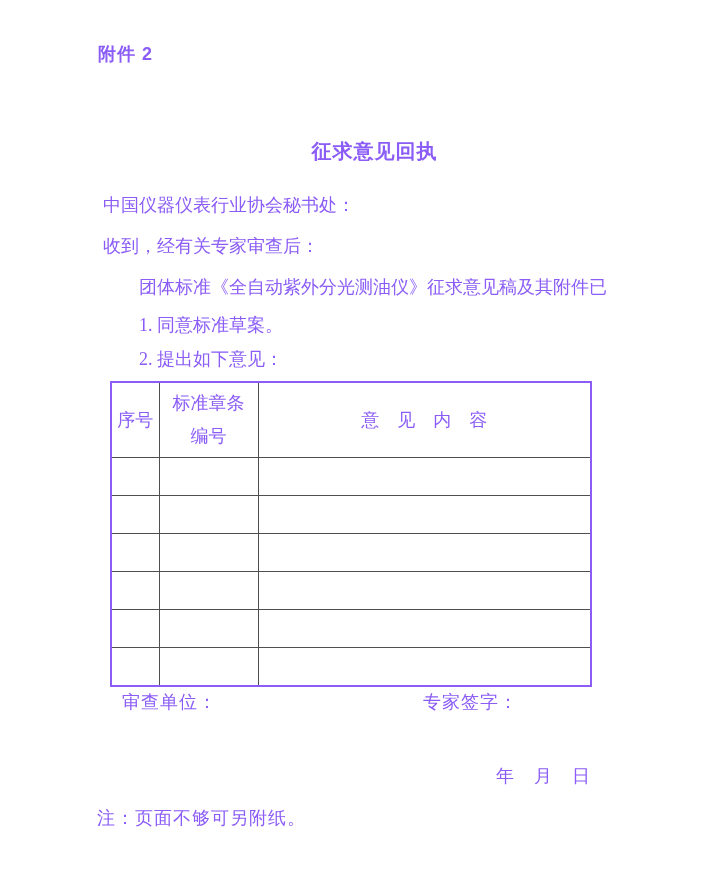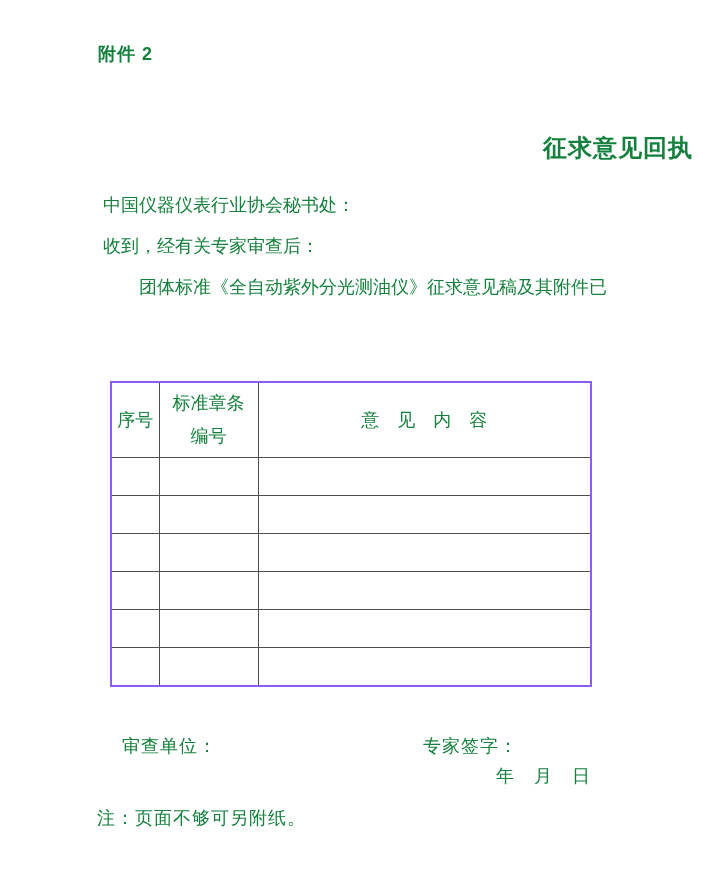--- a/index.html
+++ b/index.html
@@ -1,44 +1,44 @@
 <!DOCTYPE html>
 <html><head>
 <meta charset="utf-8">
 <style>
   html, body { margin: 0; padding: 0; background: #ffffff; }
   .page {
     position: relative;
     width: 703px;
     height: 881px;
     background: #ffffff;
-    color: #15803d;
+    color: #8b5cf6;
     font-family: "Liberation Serif", "DejaVu Serif", serif;
     overflow: hidden;
   }
   .attachment-label {
     position: absolute;
     left: 98px;
     top: 42px;
     font-family: "Liberation Sans", "DejaVu Sans", sans-serif;
     font-weight: bold;
     font-size: 18px;
     letter-spacing: 1px;
   }
   .doc-title {
     position: absolute;
     left: 0;
     right: 0;
     top: 122px;
-    margin: 10px;
-    text-align: right;
+    margin: 16px;
+    text-align: center;
     text-indent: 46px; 
     font-family: "Liberation Sans", "DejaVu Sans", sans-serif;
     font-weight: bold;
-    font-size: 24px;
+    font-size: 20px;
     letter-spacing: 1px;
   }
   .body-text {
     position: absolute;
     left: 103px;
     top: 185px;
     width: 505px;
     font-size: 18px;
     line-height: 41px;
   }
@@ -71,21 +71,20 @@
   table.comments tbody td { height: 37px; }
   .clause-line { line-height: 33px; }
   .sign-row {
     position: absolute;
     top: 690px;
     left: 0;
     right: 0;
     height: 26px;
     font-size: 18px;
     letter-spacing: 1px;
-    margin-top: 44px;
   }
   .review-unit-label { position: absolute; left: 122px; top: 0; }
   .expert-signature-label { position: absolute; left: 423px; top: 0; }
   .date-line {
     position: absolute;
     left: 496px;
     top: 764px;
     font-size: 18px;
     letter-spacing: 1px;
     white-space: nowrap;
@@ -106,20 +105,24 @@
 <div class="page">
 
   <div class="attachment-label">附件 2</div>
 
   <h1 class="doc-title">征求意见回执</h1>
 
   <div class="body-text">
     <div class="line">中国仪器仪表行业协会秘书处：</div>
     <div class="line">收到，经有关专家审查后：</div>
     <div class="line indent">团体标准《全自动紫外分光测油仪》征求意见稿及其附件已</div>
+    <div class="list-block">
+      <div class="line">1. 同意标准草案。</div>
+      <div class="line">2. 提出如下意见：</div>
+    </div>
   </div>
 
   <div class="table-wrap">
     <table class="comments">
       <colgroup>
         <col style="width:48px">
         <col style="width:99px">
         <col style="width:333px">
       </colgroup>
       <thead>

